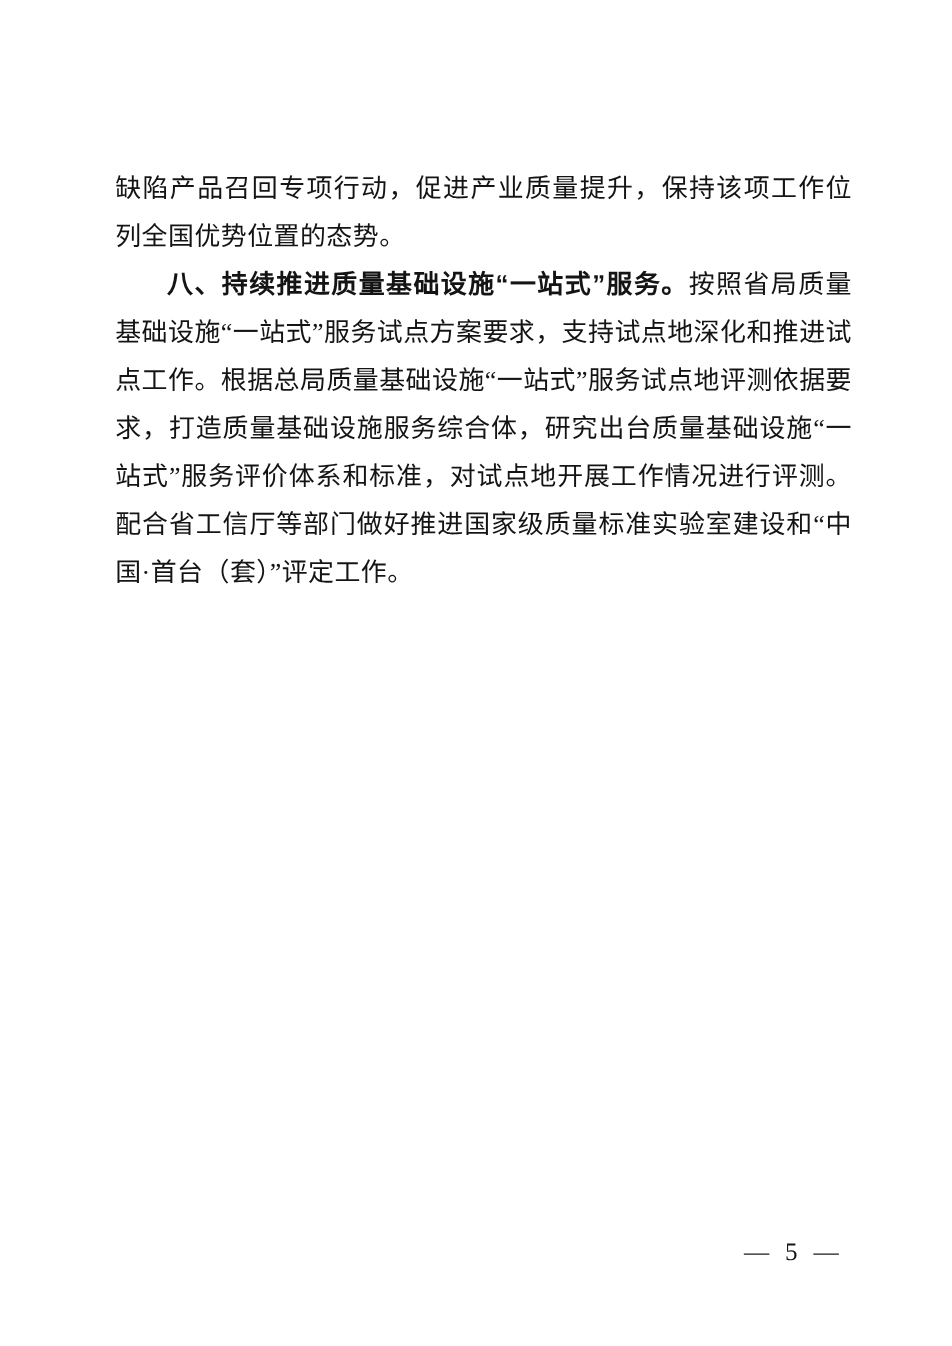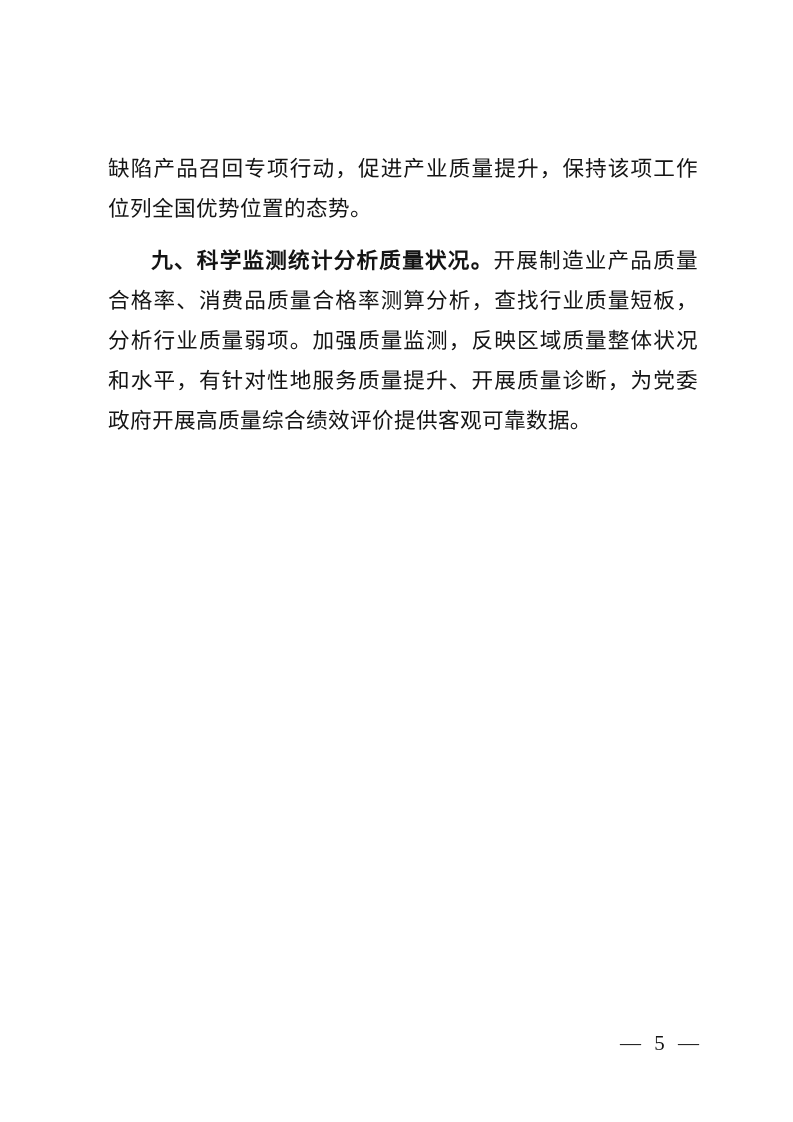--- a/index.html
+++ b/index.html
@@ -16,21 +16,21 @@
     font-family: "Liberation Serif", "DejaVu Serif", serif;
     color: #141414;
   }
   .content {
     position: absolute;
     left: 96px;
     top: 137px;
     width: 614px;
   }
   .para {
-    margin: 12px;
+    margin: 0;
     font-size: 21.6px;
     line-height: 40px;
     letter-spacing: 0.4px;
     text-align: justify;
     word-break: break-all;
   }
   .para.indent {
     text-indent: 2em;
   }
   .lead {
@@ -50,20 +50,20 @@
   }
 </style>
 </head>
 <body>
 
 <div class="page">
   <div class="content">
 
     <p class="para"><span>缺陷产品召回专项行动，促进产业质量提升，保持该项工作位列全国优势位置的态势。</span></p>
 
+    <p class="para indent"><span class="lead">八、持续推进质量基础设施“一站式”服务。</span><span>按照省局质量基础设施“一站式”服务试点方案要求，支持试点地深化和推进试点工作。根据总局质量基础设施“一站式”服务试点地评测依据要求，打造质量基础设施服务综合体，研究出台质量基础设施“一站式”服务评价体系和标准，对试点地开展工作情况进行评测。配合省工信厅等部门做好推进国家级质量标准实验室建设和“中国·首台（套）”评定工作。</span></p>
 
-    <p class="para indent"><span class="lead">九、科学监测统计分析质量状况。</span><span>开展制造业产品质量合格率、消费品质量合格率测算分析，查找行业质量短板，分析行业质量弱项。加强质量监测，反映区域质量整体状况和水平，有针对性地服务质量提升、开展质量诊断，为党委政府开展高质量综合绩效评价提供客观可靠数据。</span></p>
 
 
   </div>
 
   <div class="page-number">— 5 —</div>
 </div>
 
 </body></html>

